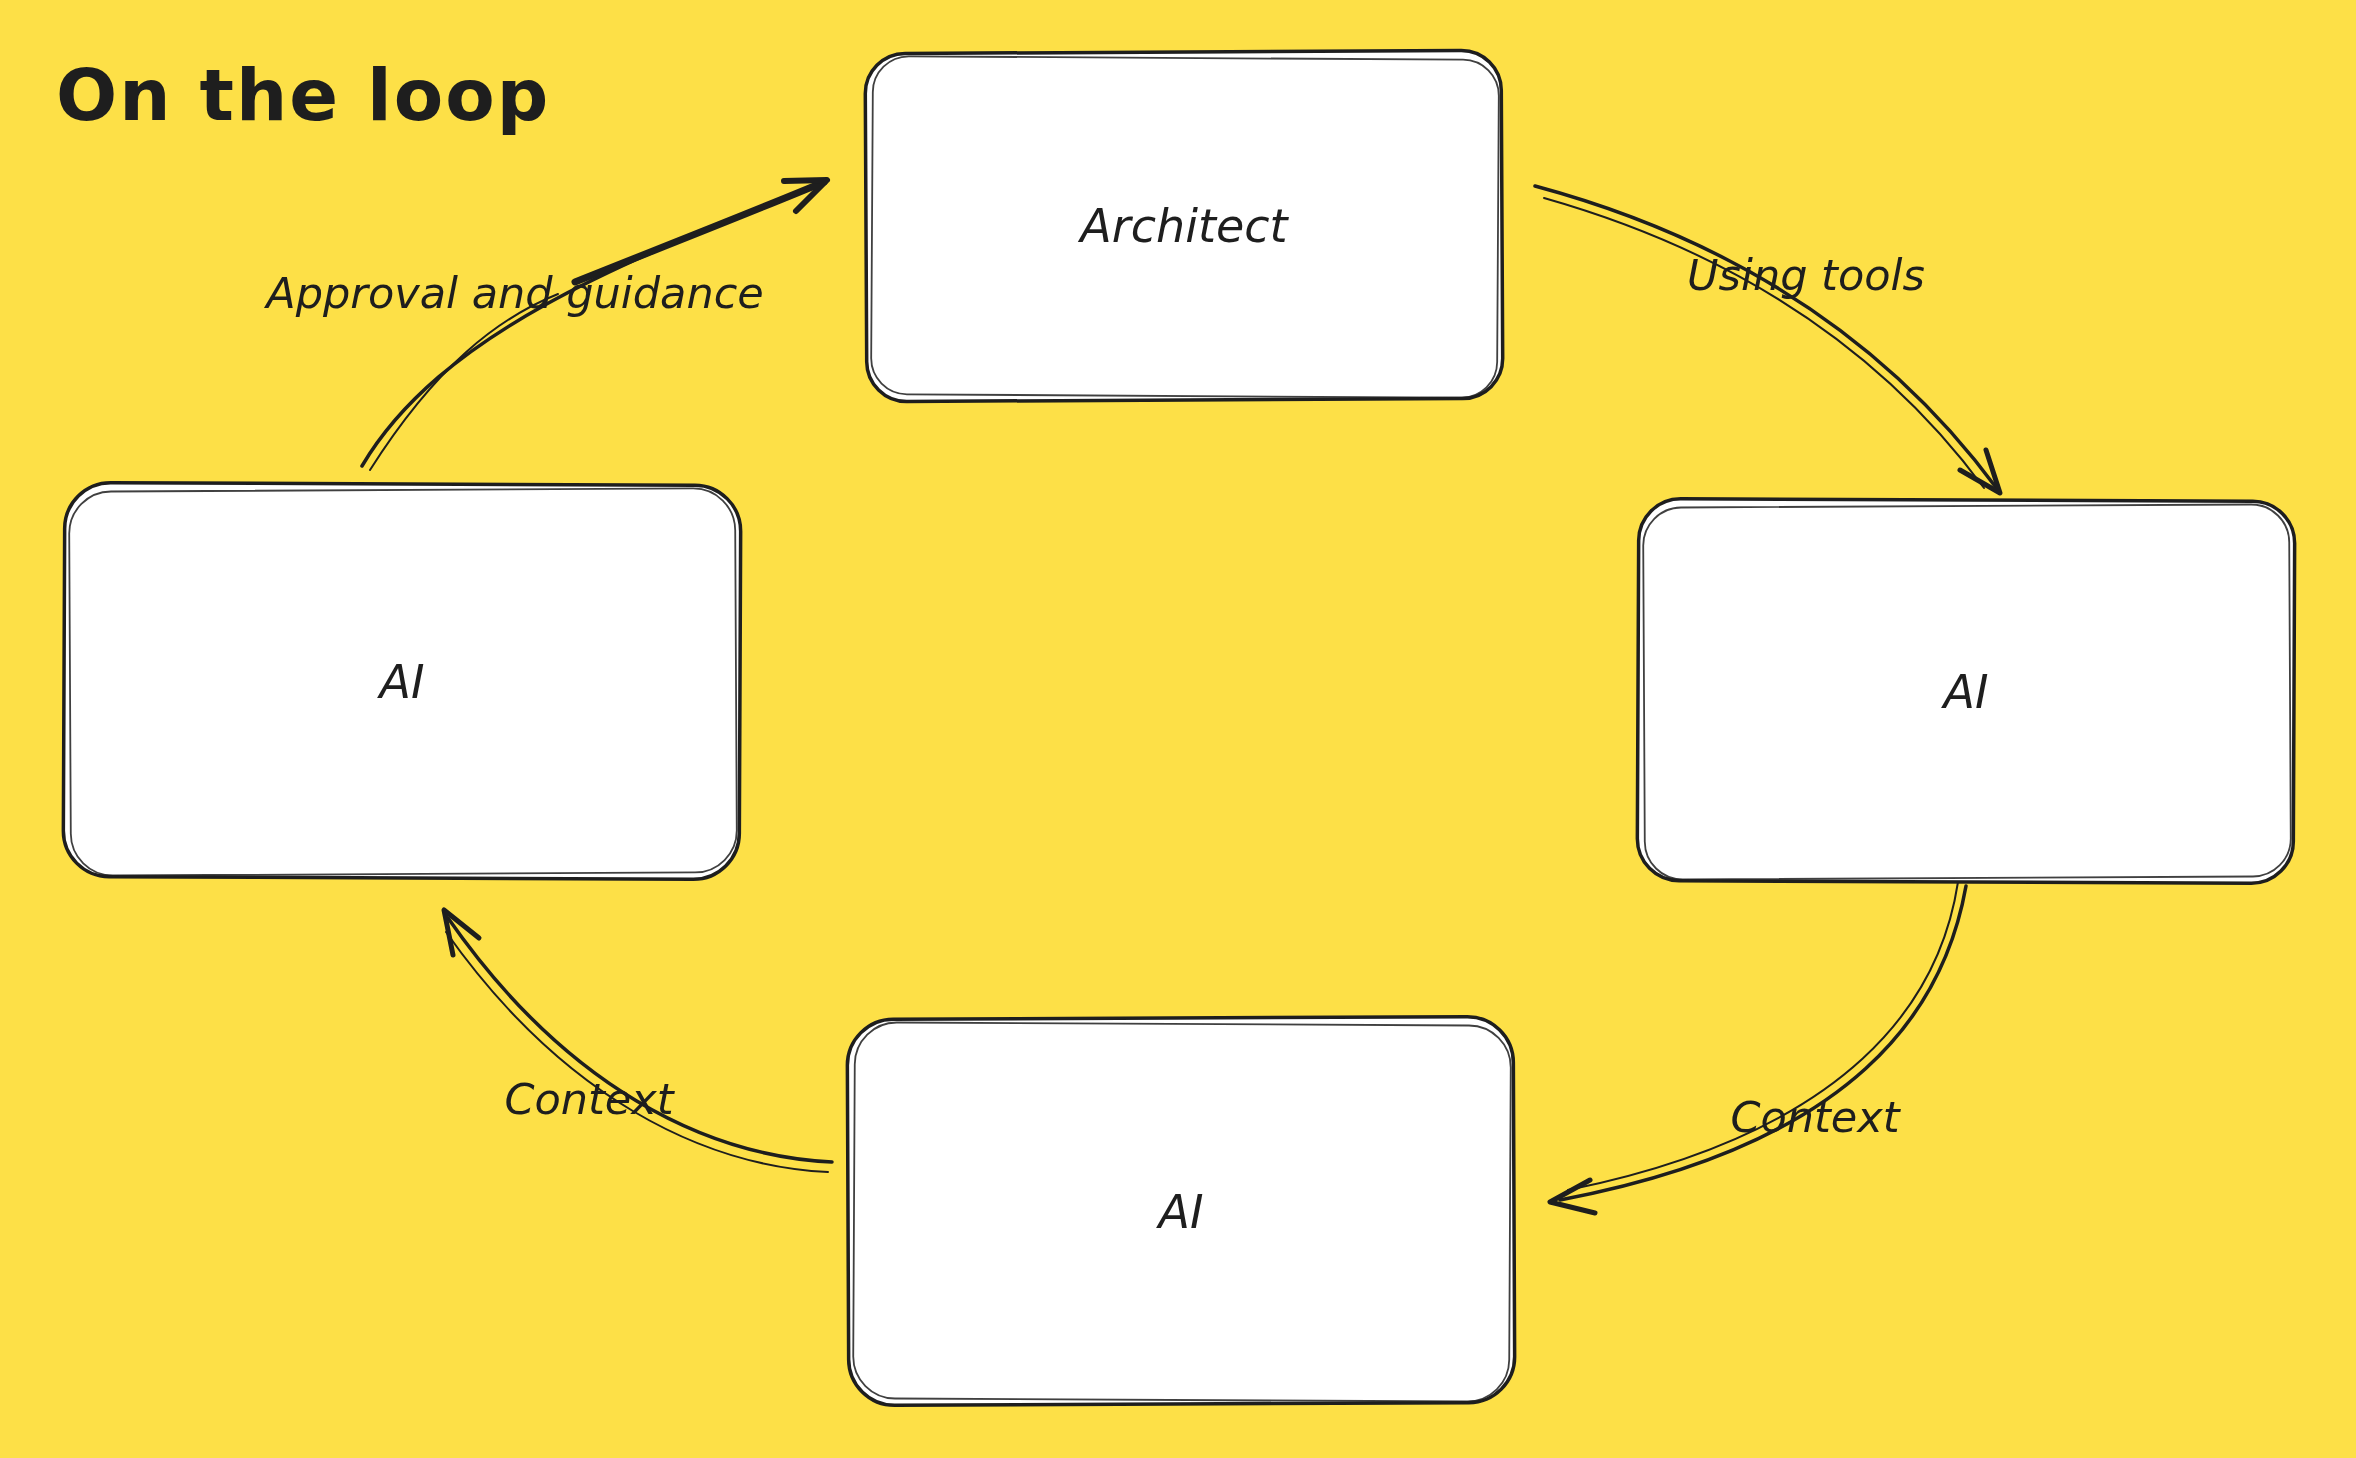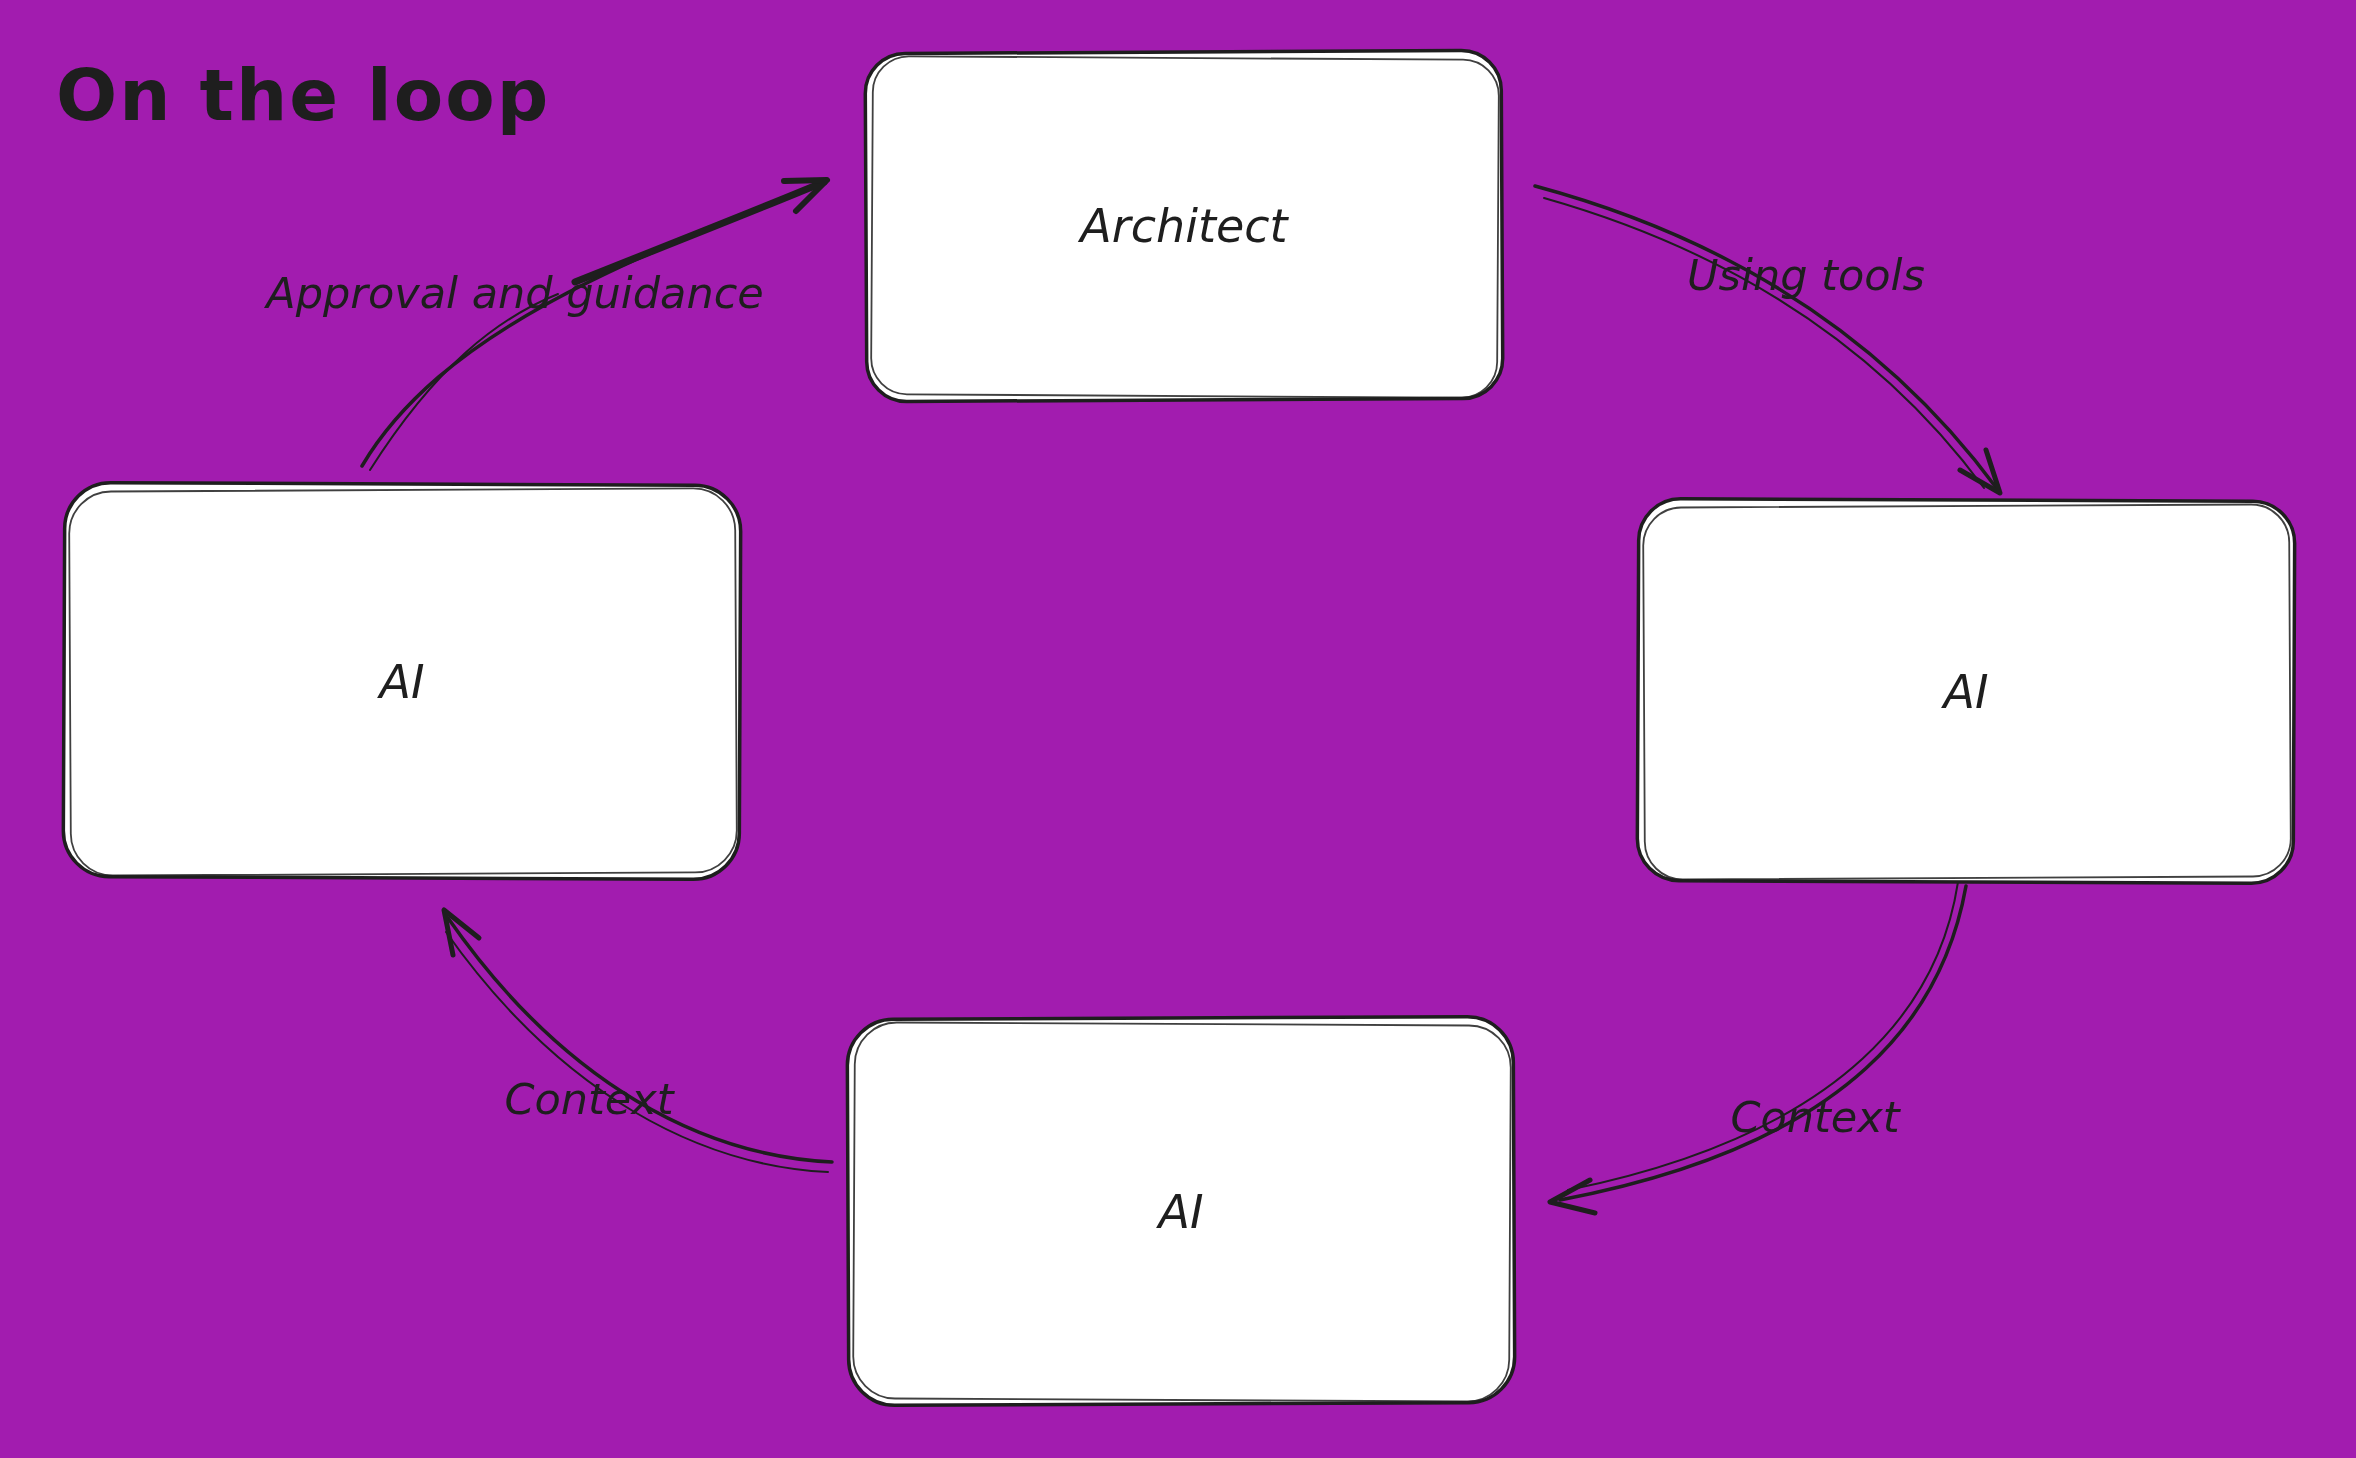--- a/index.html
+++ b/index.html
@@ -4,21 +4,21 @@
 <style>
   html, body {
     margin: 0;
     padding: 0;
     background: #ffffff;
   }
   .canvas-wrap {
     position: relative;
     width: 2356px;
     height: 1458px;
-    background: #a21caf;
+    background: #fde047;
     overflow: hidden;
   }
   svg {
     display: block;
   }
   .sketch-stroke {
     stroke: #1e1e1e;
     fill: none;
     stroke-linecap: round;
     stroke-linejoin: round;

